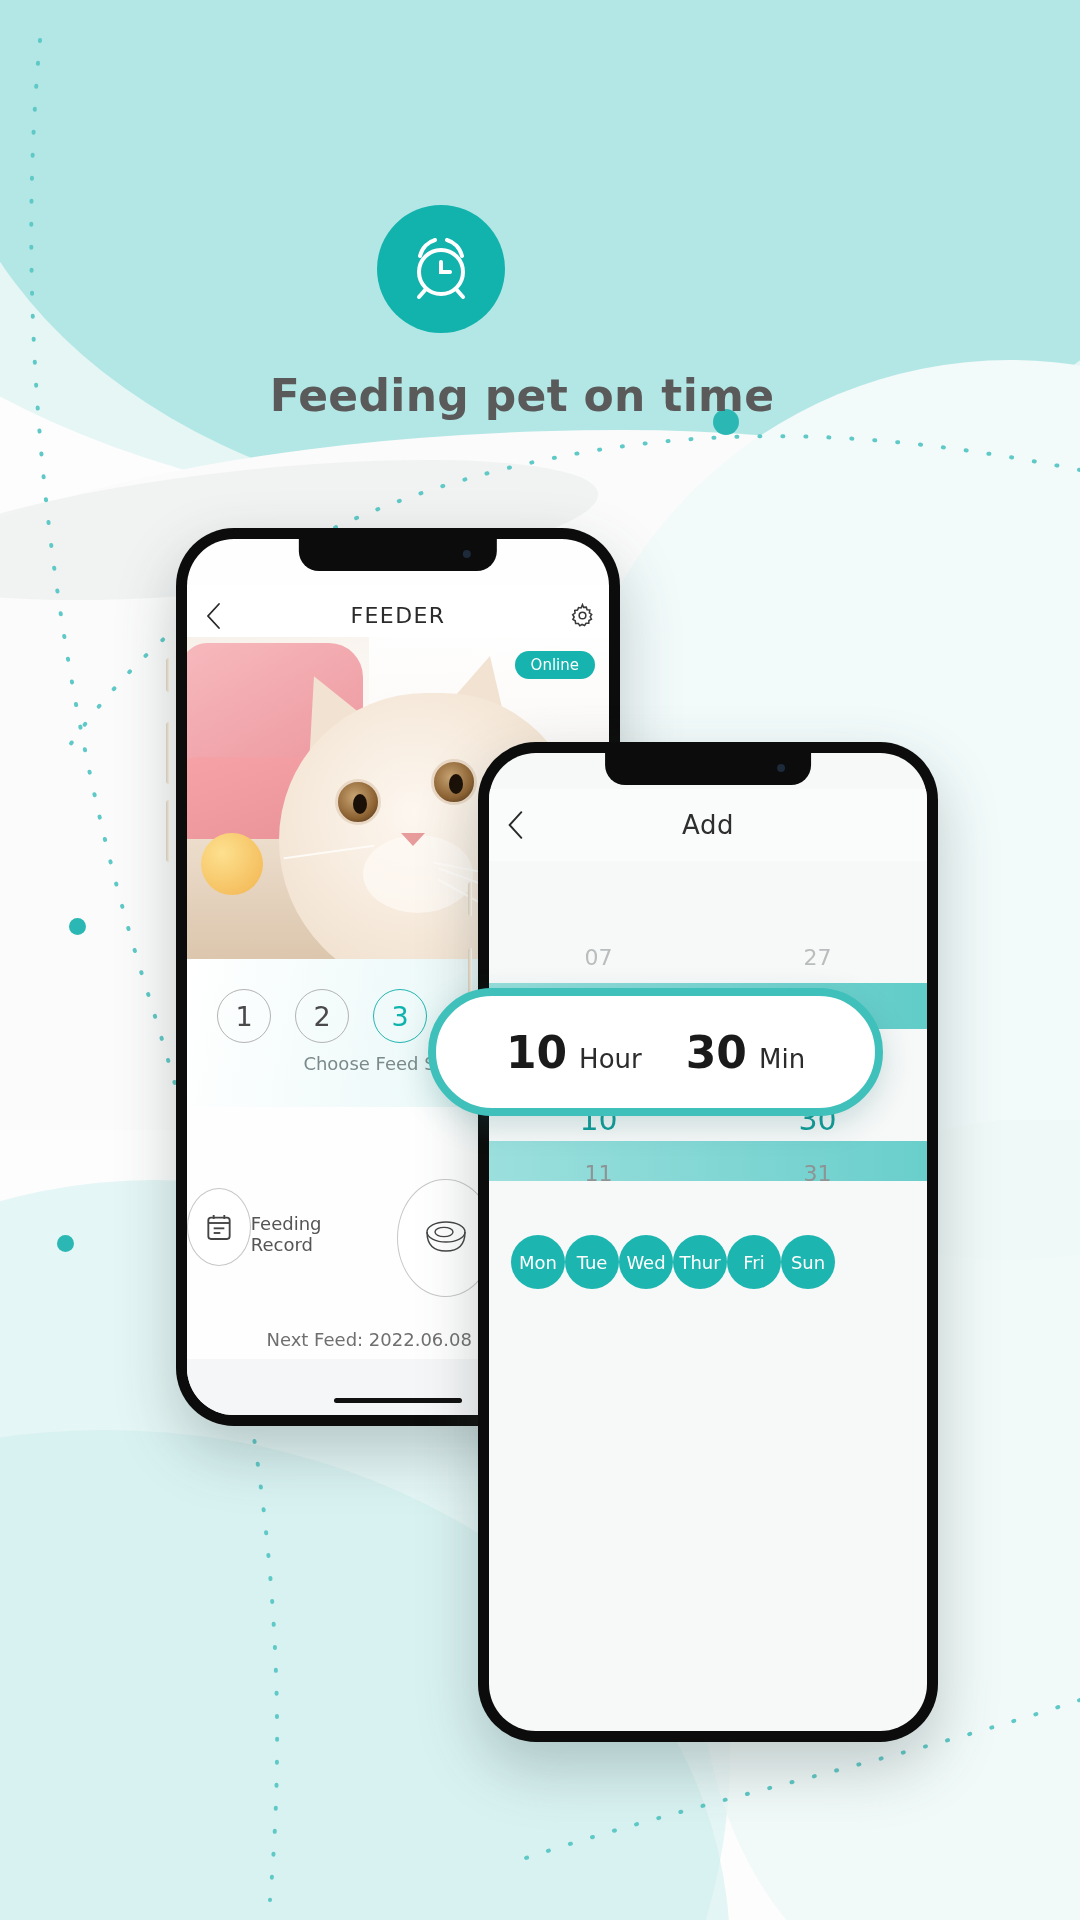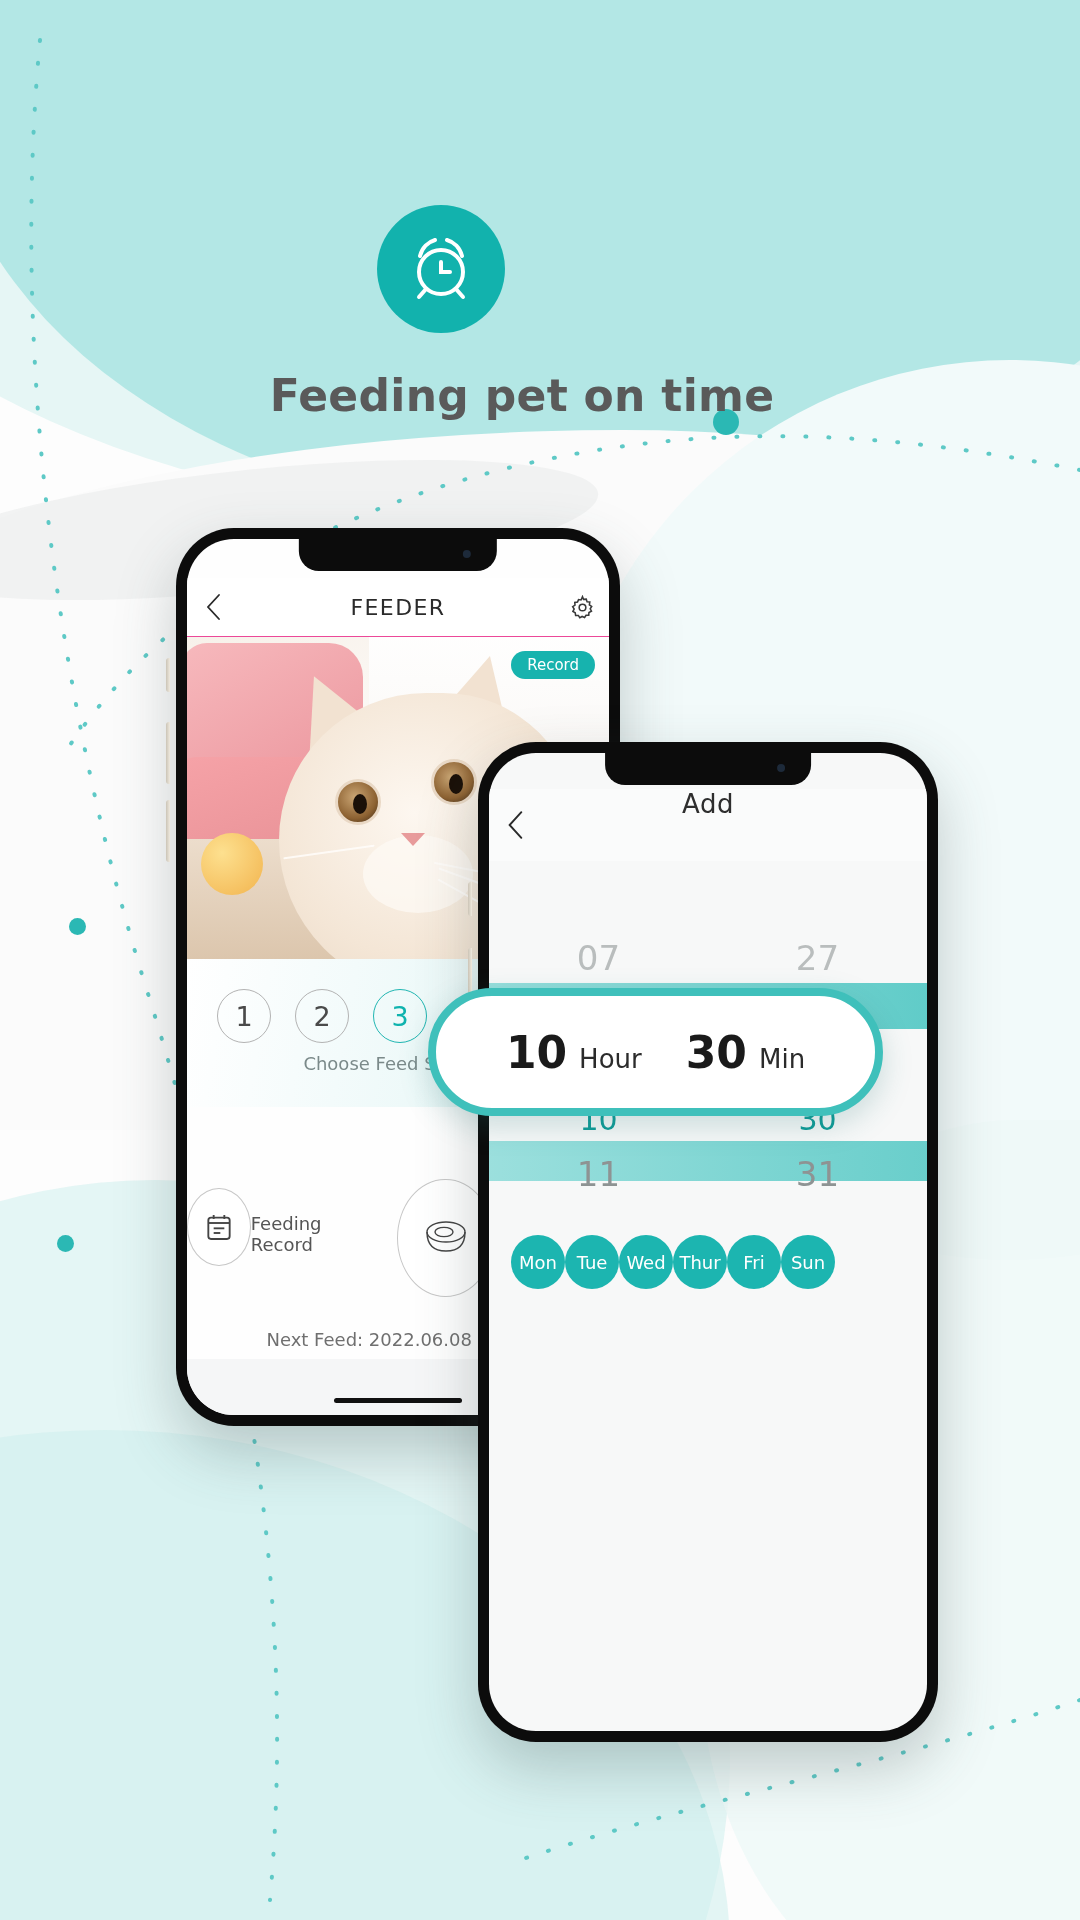--- a/index.html
+++ b/index.html
@@ -135,24 +135,24 @@
     position:absolute; left:-10px; width:4px;
     border-radius:3px 0 0 3px;
     background:linear-gradient(90deg,#cbc4b6,#efe9de);
   }
 
   
   #phone1 { left:176px; top:528px; width:444px; height:898px; }
   #phone1 .screen { background:#fefefe; }
 
   .nav-bar {
-    position:absolute; top:39px; left:0; right:0; height:62px;
+    position:absolute; top:46px; left:0; right:0; height:62px;
     background:#fff;
     display:flex; align-items:center;
-    border-bottom:4px solid #ec4899;
+    border-bottom:1px solid #ec4899;
   }
   .nav-back {
     width:54px; display:flex; align-items:center; justify-content:center;
     color:#2a2a2a;
   }
   .nav-title {
     flex:1; text-align:center; font-size:22px;
     letter-spacing:1.4px; color:#2b2b2b; font-weight:500;
   }
   .nav-gear {
@@ -289,38 +289,38 @@
     background:#f5f6f7;
   }
 
   
   #phone2 { left:478px; top:742px; width:460px; height:1000px; }
   #phone2 .screen { background:#f7f8f8; }
 
   .nav-bar2 {
     position:absolute; top:36px; left:0; right:0; height:72px;
     background:#fafbfb;
-    display:flex; 
+    display:flex; align-items:center;
   }
   .nav-bar2 .nav-title { font-size:26px; letter-spacing:.5px; color:#2e2e2e; }
 
   .picker {
     position:absolute; top:170px; left:0; right:0; height:290px;
     background:#f7f8f8; overflow:hidden;
   }
   .picker-col {
     position:absolute; top:0; bottom:0; width:50%;
     display:flex; flex-direction:column; align-items:center;
     justify-content:flex-start; padding-top:8px;
   }
   .picker-col.hours { left:0; }
   .picker-col.mins  { left:50%; }
   .pk-item {
     height:54px; line-height:54px;
-    font-size:34px; color:#b9bdbd;
+    font-size:22px; color:#b9bdbd;
   }
   .pk-item.near { color:#8e9393; }
   .pk-item.sel { color:#0f9b97; font-size:30px; }
   .pk-band {
     position:absolute; left:0; right:0; top:60px; height:46px;
     background:linear-gradient(90deg,rgba(120,214,211,.75),rgba(70,196,192,.85));
   }
   .pk-band2 {
     position:absolute; left:0; right:0; top:218px; height:40px;
     background:linear-gradient(90deg,rgba(120,214,211,.72),rgba(70,196,192,.8));
@@ -440,21 +440,21 @@
         <div class="cat-ear r"></div>
         <div class="cat-body"></div>
         <div class="cat-muzzle"></div>
         <div class="cat-eye l"></div>
         <div class="cat-eye r"></div>
         <div class="cat-nose"></div>
         <div class="whisker" style="left:246px; top:236px; width:118px; transform:rotate(11deg);"></div>
         <div class="whisker" style="left:248px; top:252px; width:126px; transform:rotate(20deg);"></div>
         <div class="whisker" style="left:244px; top:268px; width:110px; transform:rotate(29deg);"></div>
         <div class="whisker" style="left:96px; top:214px; width:92px; transform:rotate(-8deg);"></div>
-        <div class="photo-overlay-online">Record</div>
+        <div class="photo-overlay-online">Online</div>
       </div>
 
       <div class="serving-band">
         <div class="serving-circles">
           <div class="serv-circle">1</div>
           <div class="serv-circle">2</div>
           <div class="serv-circle active">3</div>
         </div>
         <div class="serving-label">Choose Feed Serving</div>
       </div>

